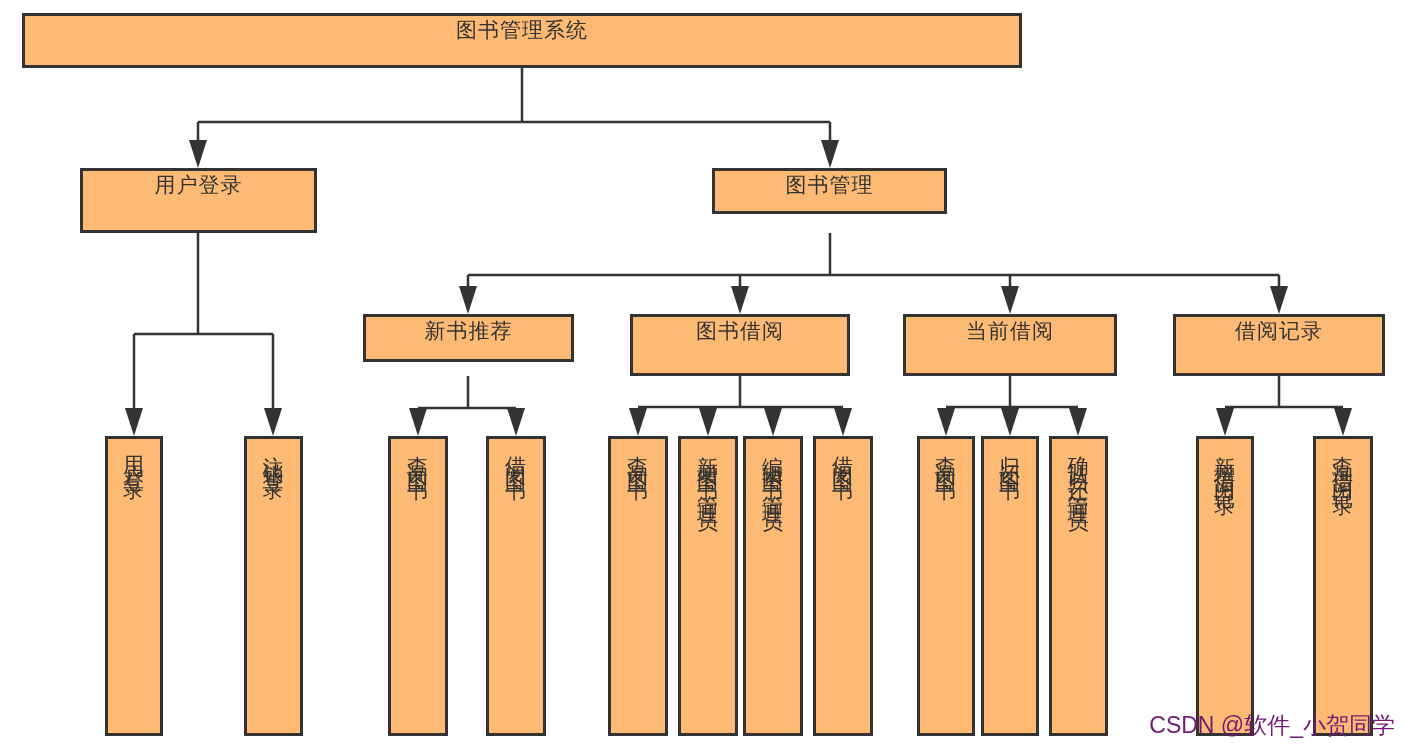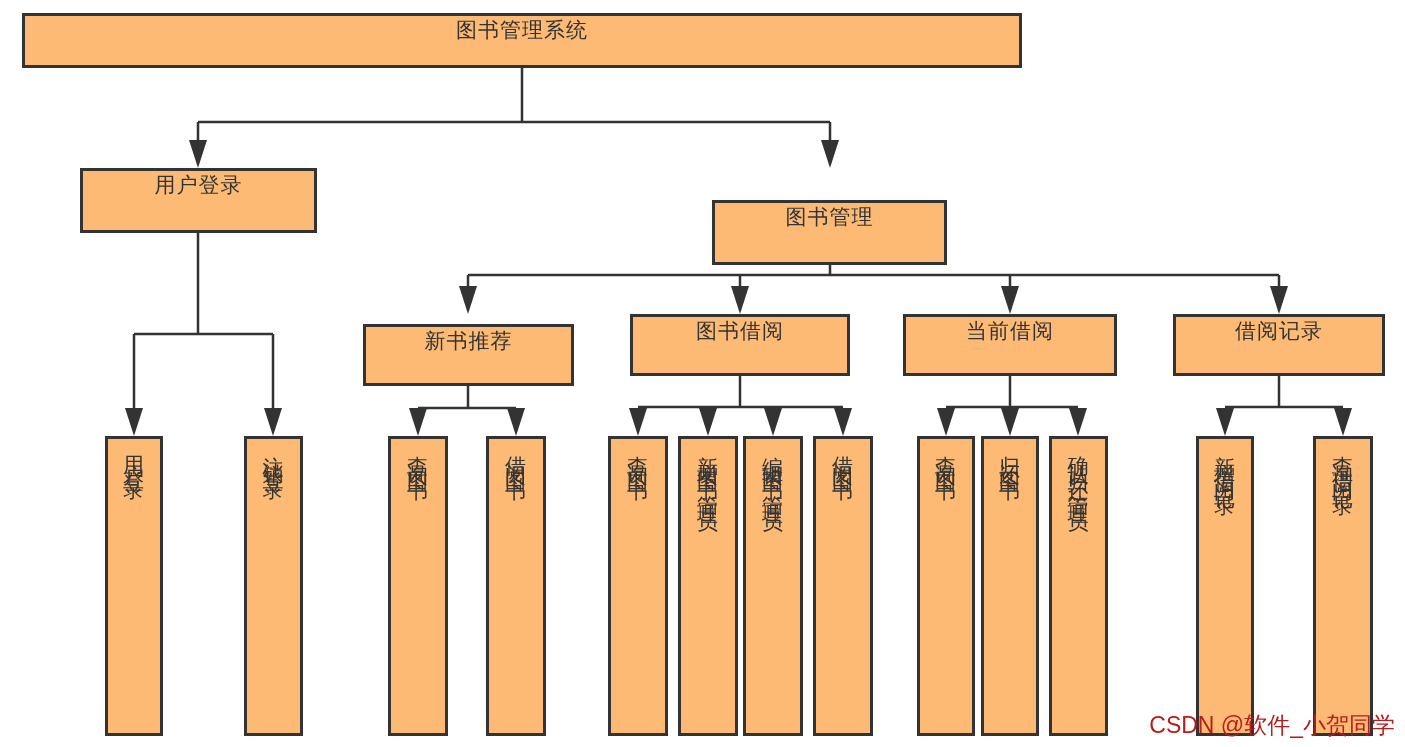--- a/index.html
+++ b/index.html
@@ -44,21 +44,21 @@
     font-size: 21px;
     color: #333333;
     letter-spacing: 8px;
     line-height: 1;
   }
   .watermark {
     position: absolute;
     right: 10px;
     bottom: 6px;
     font-size: 23px;
-    color: #b91c1c;
+    color: #701a75;
     z-index: 3;
     white-space: nowrap;
   }
 </style>
 </head>
 <body>
 
 <div class="canvas">
 
   <svg class="wires" viewBox="0 0 1405 747" xmlns="http://www.w3.org/2000/svg" aria-hidden="true">
@@ -108,25 +108,25 @@
     </g>
   </svg>
 
   <div class="node" style="left:22px; top:13px; width:1000px; height:55px;">
     <span class="hlabel">图书管理系统</span>
   </div>
 
   <div class="node" style="left:80px; top:168px; width:237px; height:65px;">
     <span class="hlabel">用户登录</span>
   </div>
-  <div class="node" style="left:712px; top:168px; width:235px; height:65px;margin-top:32px;">
+  <div class="node" style="left:712px; top:168px; width:235px; height:46px;">
     <span class="hlabel">图书管理</span>
   </div>
 
-  <div class="node" style="left:363px; top:324px; width:211px; height:62px;">
+  <div class="node" style="left:363px; top:314px; width:211px; height:48px;">
     <span class="hlabel">新书推荐</span>
   </div>
   <div class="node" style="left:903px; top:314px; width:214px; height:62px;">
     <span class="hlabel">当前借阅</span>
   </div>
   <div class="node" style="left:630px; top:314px; width:220px; height:62px;">
     <span class="hlabel">图书借阅</span>
   </div>
   <div class="node" style="left:1173px; top:314px; width:212px; height:62px;">
     <span class="hlabel">借阅记录</span>

